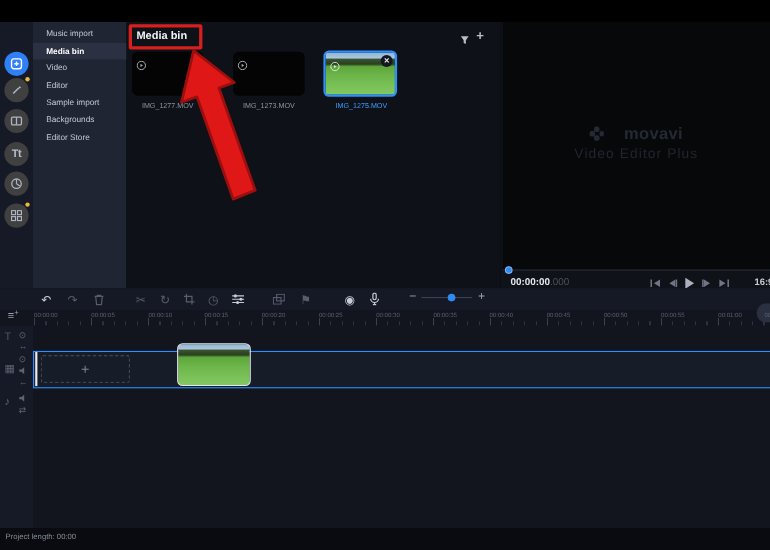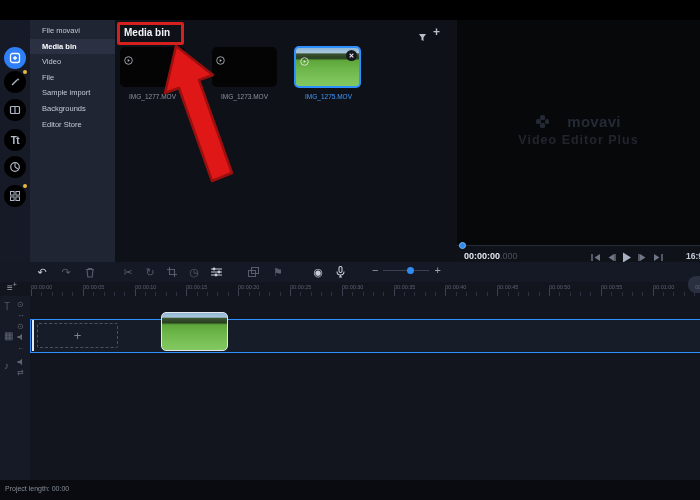--- a/index.html
+++ b/index.html
@@ -6,21 +6,21 @@
   #app{position:relative;width:700px;height:500px;background:#000;overflow:hidden;
        font-family:"Liberation Sans",sans-serif;-webkit-font-smoothing:antialiased;}
   #app *{box-sizing:border-box;}
 
   
   .topbar{position:absolute;left:0;top:0;width:700px;height:20px;background:#000;}
 
   
   .rail{position:absolute;left:0;top:20px;width:30px;height:242px;background:#161a26;}
   .rail-btn{position:absolute;left:4px;width:22px;height:22px;border-radius:50%;
-            background:#000000;display:flex;align-items:center;justify-content:center;color:#aeb4c2;}
+            background:#404040;display:flex;align-items:center;justify-content:center;color:#aeb4c2;}
   .rail-btn.sel{background:#2f80f7;color:#fff;}
   .rail-btn svg{display:block;}
   .badge{position:absolute;right:-1px;top:-1px;width:4px;height:4px;border-radius:50%;background:#e8b93c;}
   .tt{font-size:10px;color:#b7bdca;font-weight:bold;letter-spacing:-0.5px;}
 
   
   .menu{position:absolute;left:30px;top:20px;width:85px;height:242px;background:#202533;padding-top:3px;}
   .menu-item{height:15.6px;line-height:15.6px;padding-left:12px;font-size:7.5px;color:#c3c9d4;
              white-space:nowrap;cursor:default;}
   .menu-item.sel{background:#2b3142;color:#ffffff;font-weight:bold;}
@@ -38,21 +38,21 @@
             color:#e8eaee;font-size:6.5px;line-height:11px;text-align:center;font-weight:bold;}
   .thumb-label{position:absolute;top:73px;width:65px;text-align:center;font-size:6.5px;color:#8d93a0;}
   .thumb-label.sel{color:#3f9bff;width:69px;}
 
   
   .preview{position:absolute;left:455px;top:20px;width:245px;height:242px;background:#0f1219;}
   .screen{position:absolute;left:2px;top:0;width:243px;height:225px;background:#07080a;}
   .logo{position:absolute;left:0;right:0;top:93px;text-align:center;color:#242a35;}
   .logo-row{display:flex;align-items:center;justify-content:center;gap:18px;}
   .logo-word{font-size:15px;font-weight:bold;letter-spacing:.3px;}
-  .logo-sub{margin-top:3px;font-size:12.5px;font-weight:700;color:#20252f;letter-spacing:1px;}
+  .logo-sub{margin-top:3px;font-size:12.5px;font-weight:400;color:#20252f;letter-spacing:1px;}
   .clover{position:relative;width:13px;height:13px;}
   .clover i{position:absolute;width:4.6px;height:4.6px;border-radius:40%;background:#242a35;}
   .clover i:nth-child(1){left:4.2px;top:0;}
   .clover i:nth-child(2){left:0;top:4.2px;}
   .clover i:nth-child(3){left:8.4px;top:4.2px;}
   .clover i:nth-child(4){left:4.2px;top:8.4px;}
   .seekline{position:absolute;left:2px;top:225px;width:243px;height:1px;background:#262b36;}
   .seekdot{position:absolute;left:4px;top:222px;width:7px;height:7px;border-radius:50%;
            background:#2f8bf0;border:1px solid #7db4f2;}
   .timecode{position:absolute;left:9px;top:231px;font-size:9px;font-weight:bold;color:#e4e8ee;}
@@ -147,24 +147,24 @@
       <svg width="12" height="12" viewBox="0 0 12 12">
         <rect x="1.5" y="1.5" width="3.6" height="3.6" fill="none" stroke="#aeb4c2" stroke-width="1"></rect>
         <rect x="6.9" y="1.5" width="3.6" height="3.6" fill="none" stroke="#aeb4c2" stroke-width="1"></rect>
         <rect x="1.5" y="6.9" width="3.6" height="3.6" fill="none" stroke="#aeb4c2" stroke-width="1"></rect>
         <rect x="6.9" y="6.9" width="3.6" height="3.6" fill="none" stroke="#aeb4c2" stroke-width="1"></rect>
       </svg>
     </div>
   </div>
 
   <div class="menu">
-    <div class="menu-item">File movavi</div>
+    <div class="menu-item">Music import</div>
     <div class="menu-item sel">Media bin</div>
     <div class="menu-item">Video</div>
-    <div class="menu-item">File</div>
+    <div class="menu-item">Editor</div>
     <div class="menu-item">Sample import</div>
     <div class="menu-item">Backgrounds</div>
     <div class="menu-item">Editor Store</div>
   </div>
 
   <div class="bin">
     <div class="bin-title">Media bin</div>
     <span class="bin-filter">
       <svg width="9" height="9" viewBox="0 0 9 9">
           <path d="M1 1h7L5.5 4.5V8l-2-1V4.5z" fill="#b9bfca"></path>

